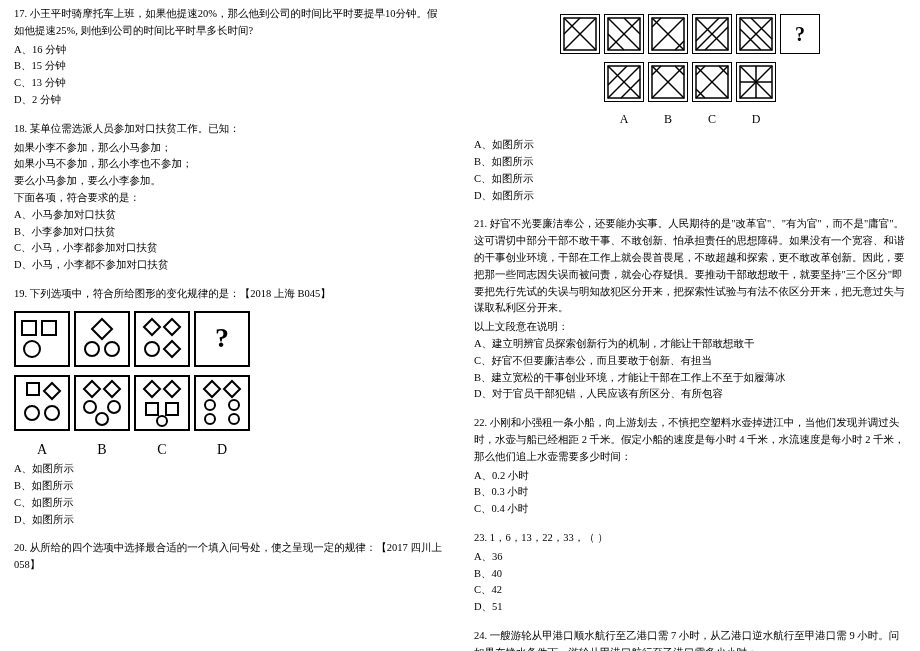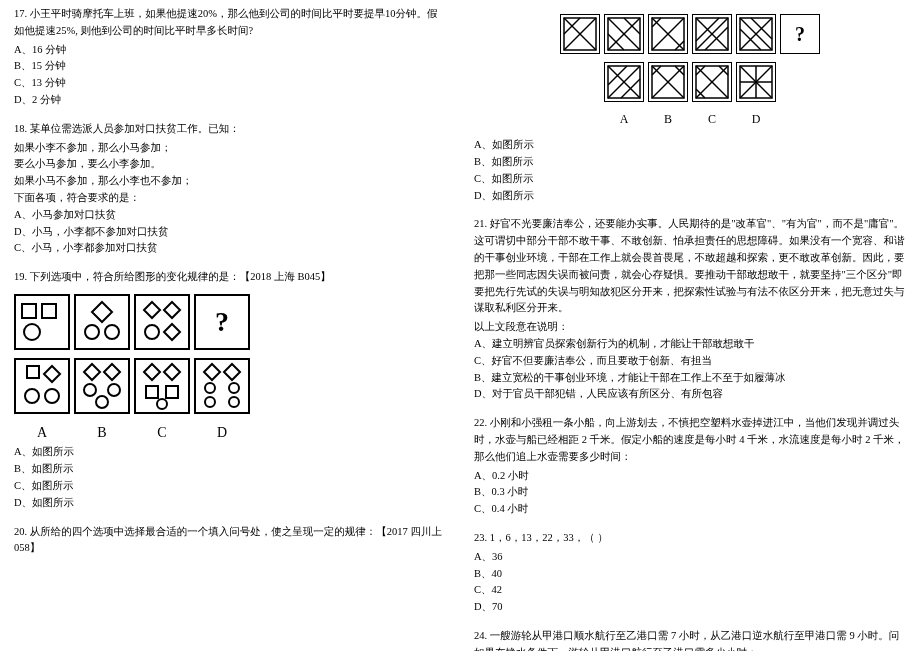--- a/index.html
+++ b/index.html
@@ -29,26 +29,27 @@
       <div class="q-text">17. 小王平时骑摩托车上班，如果他提速20%，那么他到公司的时间比平时要提早10分钟。假如他提速25%, 则他到公司的时间比平时早多长时间?</div>
       <div class="opt">A、16 分钟</div>
       <div class="opt">B、15 分钟</div>
       <div class="opt">C、13 分钟</div>
       <div class="opt">D、2 分钟</div>
     </div>
 
     <div class="q">
       <div class="q-text">18. 某单位需选派人员参加对口扶贫工作。已知：</div>
       <div class="opt">如果小李不参加，那么小马参加；</div>
+      <div class="opt">如果小马不参加，那么小李也不参加；</div>
       <div class="opt">要么小马参加，要么小李参加。</div>
-      <div class="opt">如果小马不参加，那么小李也不参加；</div>
       <div class="opt">下面各项，符合要求的是：</div>
       <div class="opt">A、小马参加对口扶贫</div>
+      <div class="opt">B、小李参加对口扶贫</div>
+      <div class="opt">C、小马，小李都参加对口扶贫</div>
       <div class="opt">D、小马，小李都不参加对口扶贫</div>
-      <div class="opt">C、小马，小李都参加对口扶贫</div>
     </div>
 
     <div class="q">
       <div class="q-text">19. 下列选项中，符合所给图形的变化规律的是：【2018 上海 B045】</div>
 
       <div class="figure-row">
         <div class="fbox">
             <svg width="48" height="48" viewBox="0 0 48 48">
               <rect x="4" y="6" width="14" height="14" fill="none" stroke="#000" stroke-width="2"></rect>
               <rect x="24" y="6" width="14" height="14" fill="none" stroke="#000" stroke-width="2"></rect>
@@ -249,21 +250,21 @@
       <div class="opt">A、0.2 小时</div>
       <div class="opt">B、0.3 小时</div>
       <div class="opt">C、0.4 小时</div>
     </div>
 
     <div class="q">
       <div class="q-text">23. 1，6，13，22，33，（    ）</div>
       <div class="opt">A、36</div>
       <div class="opt">B、40</div>
       <div class="opt">C、42</div>
-      <div class="opt">D、70</div>
+      <div class="opt">D、51</div>
     </div>
 
     <div class="q">
       <div class="q-text">24. 一艘游轮从甲港口顺水航行至乙港口需 7 小时，从乙港口逆水航行至甲港口需 9 小时。问如果在静水条件下，游轮从甲港口航行至乙港口需多少小时：</div>
 
     </div>
 
   </div>
 </div>
 

